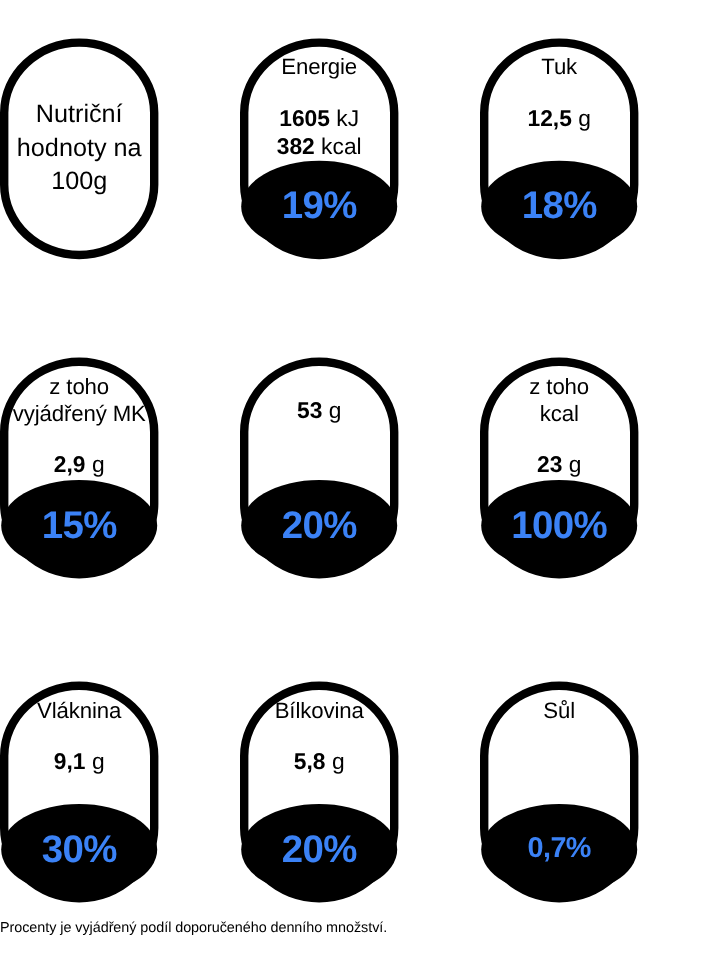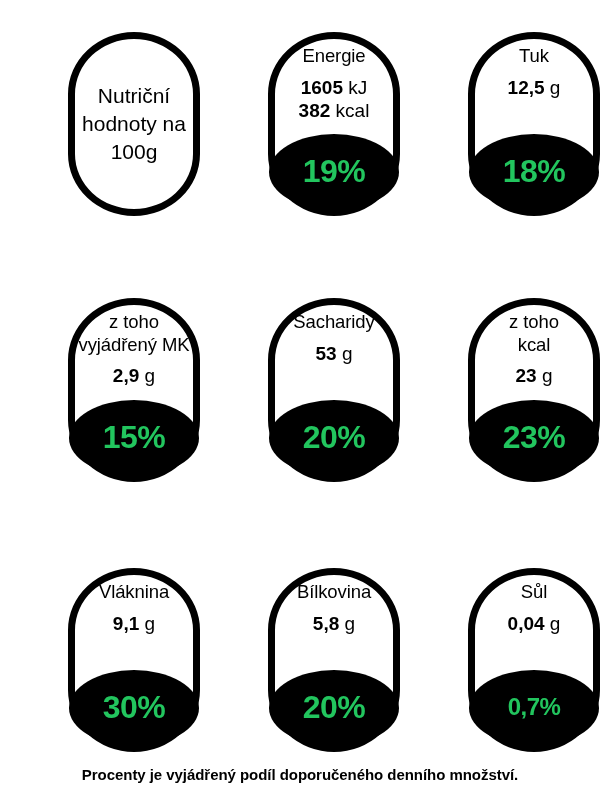--- a/index.html
+++ b/index.html
@@ -32,21 +32,21 @@
     height: 760px;
     display: grid;
     grid-template-columns: repeat(3, 200px);
     grid-template-rows: 270px 270px 262px;
   }
 
   .cell {
     position: relative;
     display: flex;
     align-items: flex-start;
-    justify-content: flex-end;
+    justify-content: flex-start;
   }
 
   
   .pill {
     position: relative;
     width: 132px;
     height: 184px;
     margin-top: 32px;
     border: 7px solid #000000;
     border-radius: 66px / 62px;
@@ -71,21 +71,21 @@
     display: block;
     font-size: 18.5px;
     font-weight: 400;
     letter-spacing: -0.1px;
     white-space: nowrap;
   }
 
   .amount {
     display: block;
     font-size: 19px;
-    margin-top: 8px;
+    margin-top: 20px;
     white-space: nowrap;
   }
   .amount .val {
     font-weight: 700;
   }
   .amount .unit {
     font-weight: 400;
   }
   .amount.second {
     margin-top: 0px;
@@ -112,44 +112,43 @@
     bottom: -2px;
     height: 76px;
     background: #000000;
     border-radius: 50%;
     display: flex;
     align-items: center;
     justify-content: center;
     z-index: 2;
   }
   .percent {
-    color: #22c55e;
+    color: #3b82f6;
     font-size: 32px;
     font-weight: 700;
     letter-spacing: -0.5px;
     line-height: 1;
     transform: translateY(-1px);
   }
   .percent.narrow {
     font-size: 24px;
   }
 
   
   .row1 .ellipse { height: 76px; bottom: -1px; }
   .row2 .ellipse { height: 76px; bottom: -1px; }
   .row3 .ellipse { height: 76px; bottom: -1px; }
 
   .footnote {
     position: absolute;
     left: 0;
     right: 0;
     top: 766px;
-    text-align: center;
-    font-size: 15px;
-    font-weight: 700;
+    font-size: 12px;
+    font-weight: 400;
     letter-spacing: -0.05px;
   }
 </style>
 </head>
 <body>
 
 <div id="nutrition-panel">
 
   <div class="grid">
 
@@ -197,38 +196,37 @@
         </div>
         <div class="ellipse">
           <span class="percent">15%</span>
         </div>
       </div>
     </div>
 
     <div class="cell row2">
       <div class="pill">
         <div class="pill-top">
-          <span class="nutrient-name">Sacharidy</span>
           <span class="amount"><span class="val">53</span> <span class="unit">g</span></span>
         </div>
         <div class="ellipse">
           <span class="percent">20%</span>
         </div>
       </div>
     </div>
 
     <div class="cell row2">
       <div class="pill">
         <div class="pill-top">
           <span class="nutrient-name">z toho</span>
           <span class="nutrient-name">kcal</span>
           <span class="amount"><span class="val">23</span> <span class="unit">g</span></span>
         </div>
         <div class="ellipse">
-          <span class="percent">23%</span>
+          <span class="percent">100%</span>
         </div>
       </div>
     </div>
 
     <div class="cell row3">
       <div class="pill">
         <div class="pill-top">
           <span class="nutrient-name">Vláknina</span>
           <span class="amount"><span class="val">9,1</span> <span class="unit">g</span></span>
         </div>
@@ -247,21 +245,20 @@
         <div class="ellipse">
           <span class="percent">20%</span>
         </div>
       </div>
     </div>
 
     <div class="cell row3">
       <div class="pill">
         <div class="pill-top">
           <span class="nutrient-name">Sůl</span>
-          <span class="amount"><span class="val">0,04</span> <span class="unit">g</span></span>
         </div>
         <div class="ellipse">
           <span class="percent narrow">0,7%</span>
         </div>
       </div>
     </div>
 
   </div>
 
   <div class="footnote">Procenty je vyjádřený podíl doporučeného denního množství.</div>

